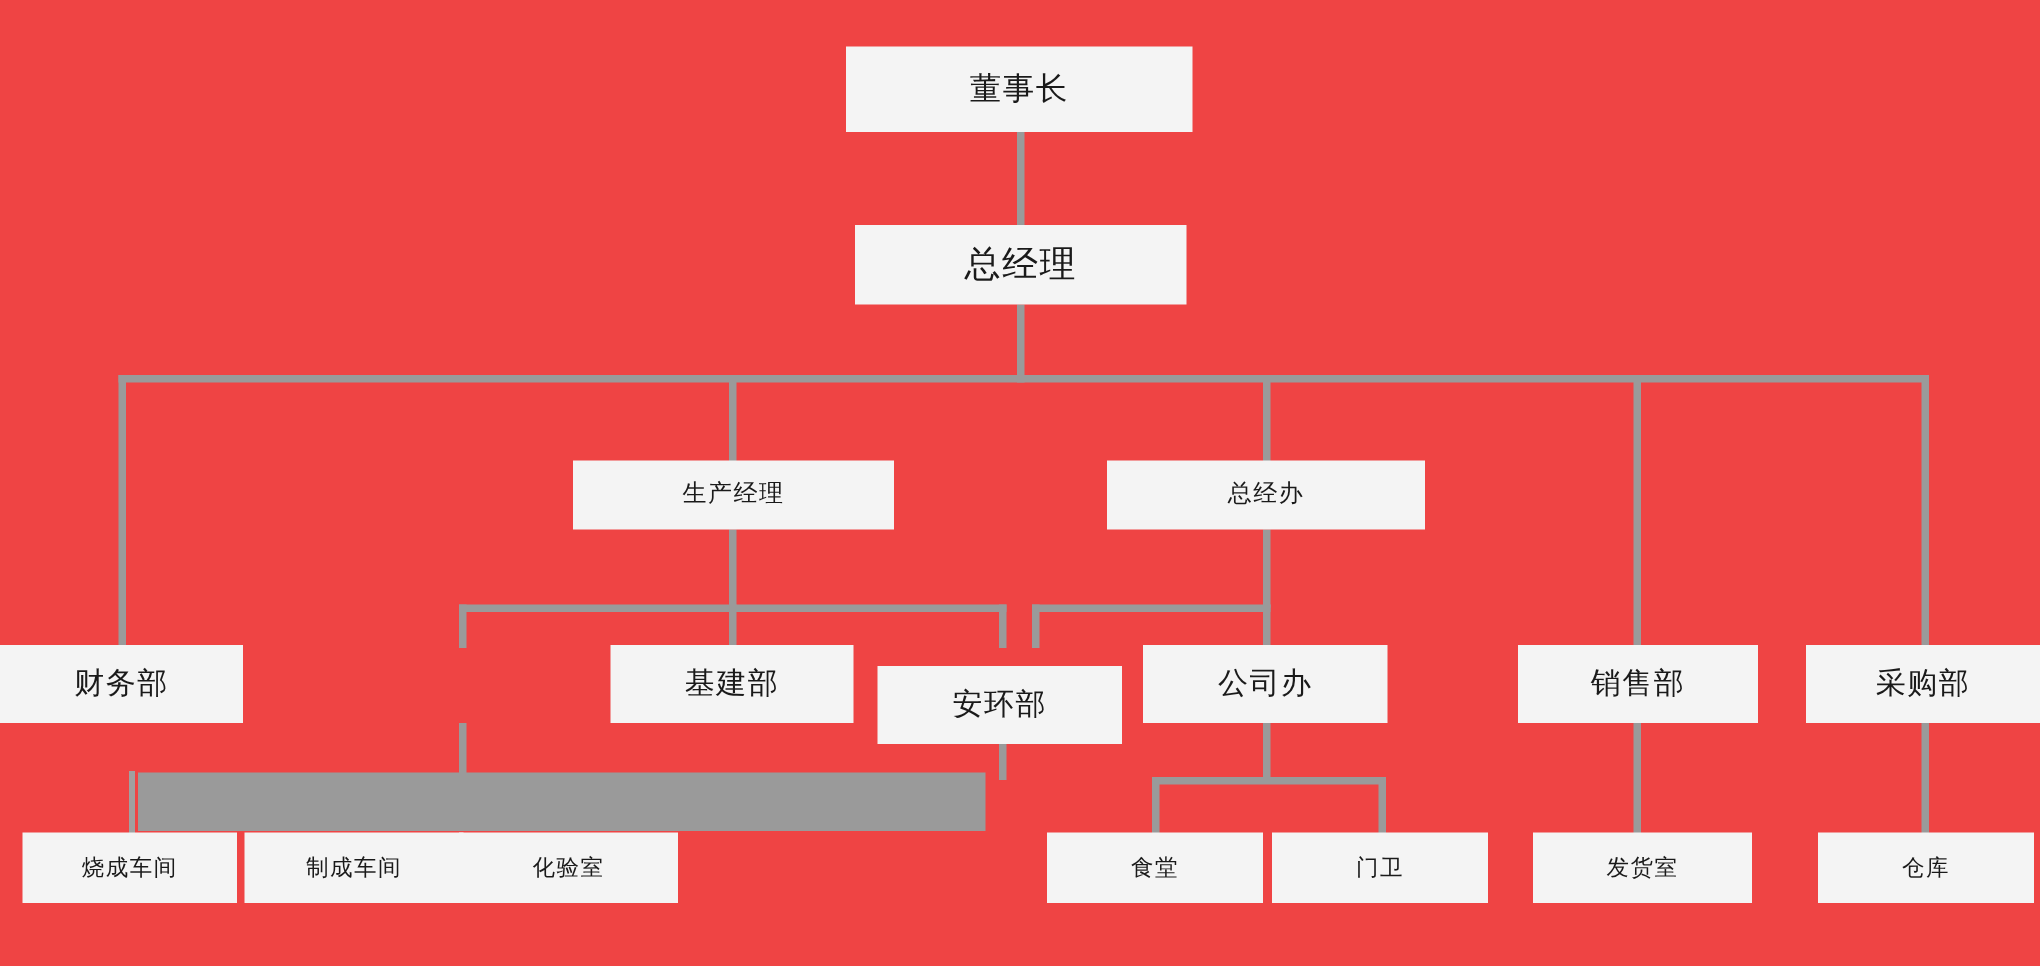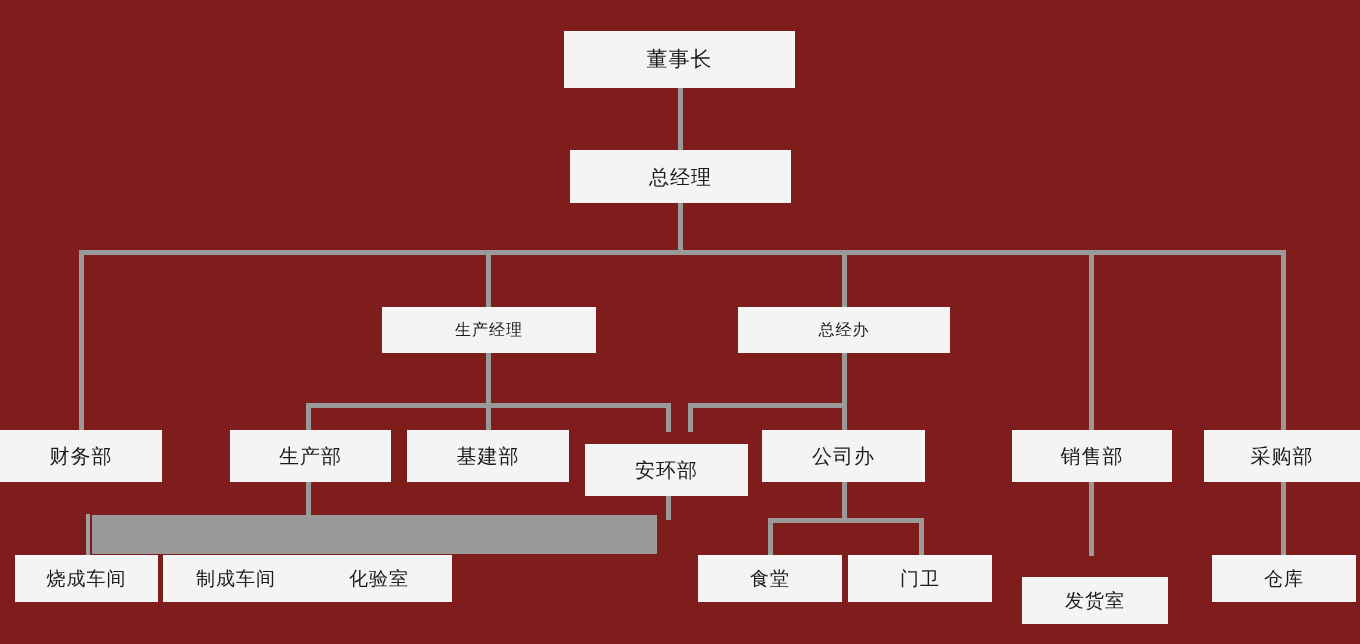--- a/index.html
+++ b/index.html
@@ -5,43 +5,43 @@
 <style>
   html, body {
     margin: 0;
     padding: 0;
     background: #ffffff;
   }
   #chart-canvas {
     position: relative;
     width: 1360px;
     height: 644px;
-    background: #7f1d1d;
-    font-family: Liberation Serif, serif;
+    background: #ef4444;
+    font-family: Liberation Sans, sans-serif;
     overflow: hidden;
   }
   .node {
     position: absolute;
     background: #f4f4f4;
     color: #1a1a1a;
     display: flex;
     align-items: center;
     justify-content: center;
     font-size: 20px;
     line-height: 1;
     letter-spacing: 1px;
     box-sizing: border-box;
     white-space: nowrap;
     z-index: 3;
   }
   .node.level-1 { font-size: 21px; }
-  .node.level-2 { font-size: 20px; }
+  .node.level-2 { font-size: 24px; }
   .node.level-3 { font-size: 16px; }
   .node.level-4 { font-size: 20px; }
-  .node.level-5 { font-size: 19px; }
+  .node.level-5 { font-size: 15px; }
   .conn {
     position: absolute;
     background: #9a9a9a;
     z-index: 1;
   }
   .conn.v { width: 5px; }
   .conn.h { height: 5px; }
   .conn.thin { width: 4px; background: #a0a0a0; }
   .slab {
     position: absolute;
@@ -97,21 +97,20 @@
   <div class="node level-1" style="left:564px; top:31px; width:231px; height:57px;">董事长</div>
 
   <div class="node level-2" style="left:570px; top:150px; width:221px; height:53px;">总经理</div>
 
   <div class="node level-3" style="left:382px; top:307px; width:214px; height:46px;">生产经理</div>
 
   <div class="node level-3" style="left:738px; top:307px; width:212px; height:46px;text-align:right;">总经办</div>
 
   <div class="node level-4" style="left:0px; top:430px; width:162px; height:52px;">财务部</div>
 
-  <div class="node level-4" style="left:230px; top:430px; width:161px; height:52px;">生产部</div>
 
   <div class="node level-4" style="left:407px; top:430px; width:162px; height:52px;">基建部</div>
 
   <div class="node level-4" style="left:585px; top:444px; width:163px; height:52px;">安环部</div>
 
   <div class="node level-4" style="left:762px; top:430px; width:163px; height:52px;">公司办</div>
 
   <div class="node level-4" style="left:1012px; top:430px; width:160px; height:52px;">销售部</div>
 
   <div class="node level-4" style="left:1204px; top:430px; width:156px; height:52px;text-align:right;">采购部</div>
@@ -120,17 +119,17 @@
 
   <div class="node level-5" style="left:163px; top:555px; width:146px; height:47px;">制成车间</div>
 
   <div class="node level-5" style="left:306px; top:555px; width:146px; height:47px;">化验室</div>
 
 
   <div class="node level-5" style="left:698px; top:555px; width:144px; height:47px;">食堂</div>
 
   <div class="node level-5" style="left:848px; top:555px; width:144px; height:47px;">门卫</div>
 
-  <div class="node level-5" style="left:1022px; top:577px; width:146px; height:47px;">发货室</div>
+  <div class="node level-5" style="left:1022px; top:555px; width:146px; height:47px;">发货室</div>
 
   <div class="node level-5" style="left:1212px; top:555px; width:144px; height:47px;">仓库</div>
 
 </div>
 
 </body></html>

